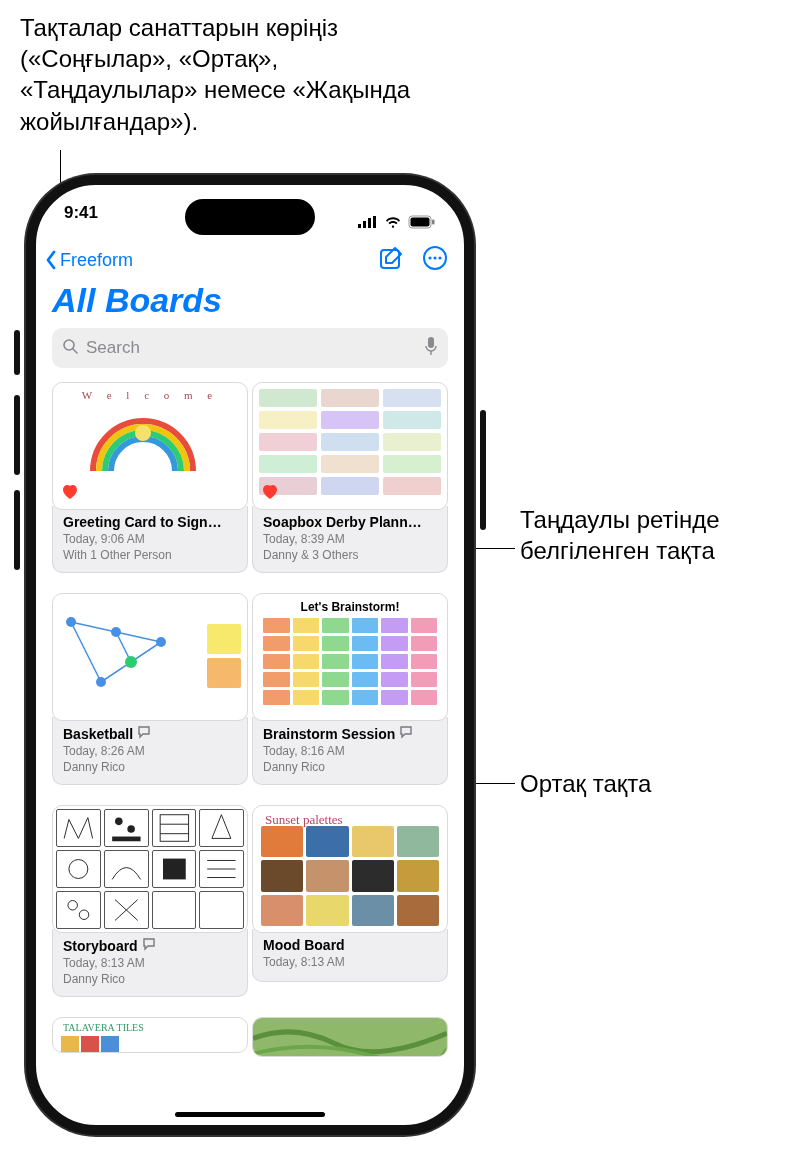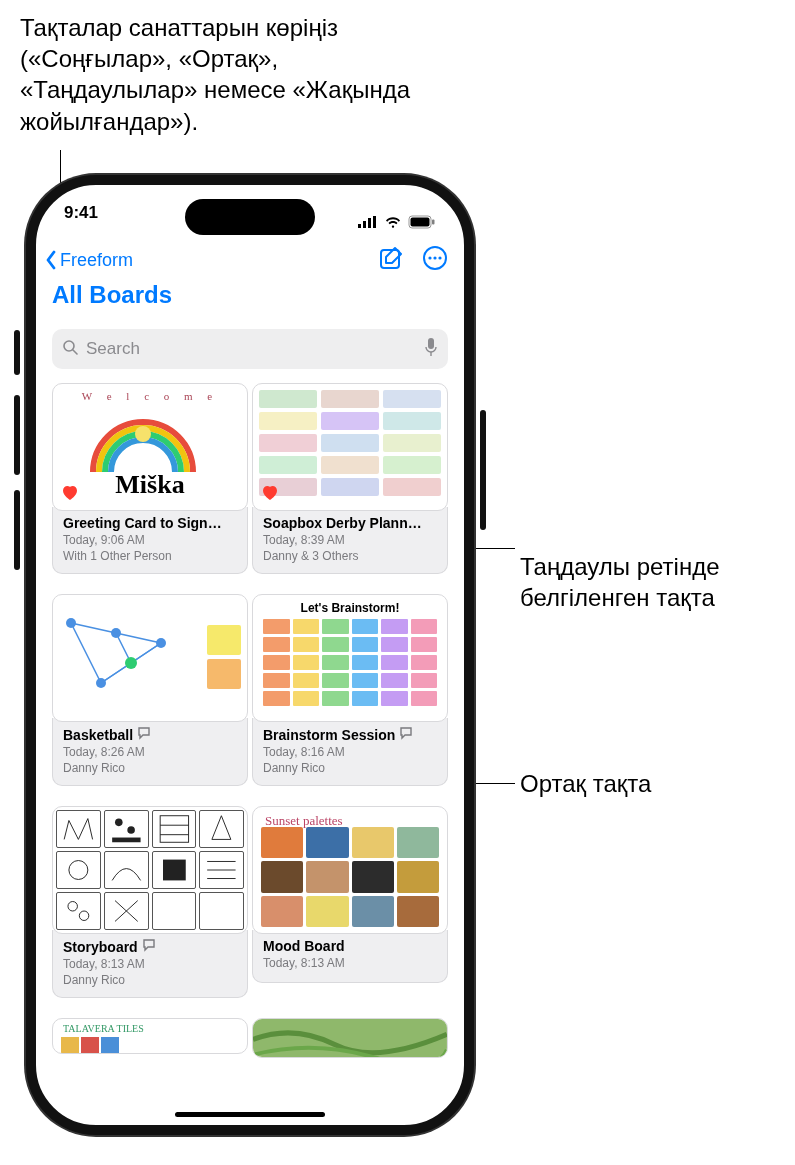--- a/index.html
+++ b/index.html
@@ -11,21 +11,21 @@
     position: relative;
     overflow: hidden;
   }
   .callout {
     position: absolute;
     font-size: 24px;
     line-height: 1.3;
     color: #000;
   }
   .callout-top { left: 20px; top: 12px; width: 400px; }
-  .callout-fav { left: 520px; top: 551px; width: 260px; }
+  .callout-fav { left: 520px; top: 504px; width: 260px; }
   .callout-shared { left: 520px; top: 768px; width: 260px; }
   .leader {
     position: absolute;
     background: #000;
     height: 1px;
   }
   .leader-top { left: 60px; top: 150px; width: 1px; height: 104px; background:#000; }
   .leader-fav { left: 425px; top: 548px; width: 90px; height: 1px; }
   .leader-shared { left: 445px; top: 783px; width: 70px; height: 1px; }
 
@@ -77,22 +77,22 @@
   .nav-bar {
     display:flex; justify-content:space-between; align-items:center;
     padding: 4px 16px 6px 8px;
   }
   .back-btn { display:flex; align-items:center; color:#007aff; font-size:18px; gap:2px;}
   .back-btn svg { width:14px; height:20px; }
   .nav-actions { display:flex; gap:18px; align-items:center; }
   .compose-icon svg, .more-icon svg { width:26px; height:26px; color:#007aff; }
 
   .title {
-    padding: 0 16px 20px 16px;
-    font-size:24px; font-weight:700; color:#007aff;
+    padding: 0 16px 8px 16px;
+    font-size:34px; font-weight:700; color:#007aff;font-style:italic;
   }
   .search {
     margin: 0 16px 14px 16px;
     background:#eeeeef; border-radius:10px;
     display:flex; align-items:center; padding:8px 10px; gap:8px;
     color:#8a8a8e;
   }
   .search svg { width:16px; height:16px; }
   .search .ph { flex:1; font-size:17px; }
   .mic svg { width:14px; height:20px; color:#8a8a8e;}
@@ -235,21 +235,20 @@
     <div class="card">
       <div class="thumb t1">
         <div class="welcome">W e l c o m e</div>
         <svg class="rainbow" viewBox="0 0 120 70">
           <path d="M10 60 A50 50 0 0 1 110 60" fill="none" stroke="#e74c3c" stroke-width="6"></path>
           <path d="M16 60 A44 44 0 0 1 104 60" fill="none" stroke="#f1c40f" stroke-width="6"></path>
           <path d="M22 60 A38 38 0 0 1 98 60" fill="none" stroke="#2ecc71" stroke-width="6"></path>
           <path d="M28 60 A32 32 0 0 1 92 60" fill="none" stroke="#3498db" stroke-width="6"></path>
           <circle cx="60" cy="22" r="8" fill="#f6e26b"></circle>
         </svg>
-        <div class="name">Miška</div>
         <span class="heart">
           <svg viewBox="0 0 18 18">
               <path fill="#ff3b30" d="M9 16s-7-4.4-7-9.2C2 4 4 2 6.5 2 8 2 9 3 9 3s1-1 2.5-1C14 2 16 4 16 6.8 16 11.6 9 16 9 16z"></path>
             </svg>
         </span>
       </div>
       <div class="meta-area">
         <div class="card-title">
             <span>Greeting Card to Sign…</span>
           </div>

